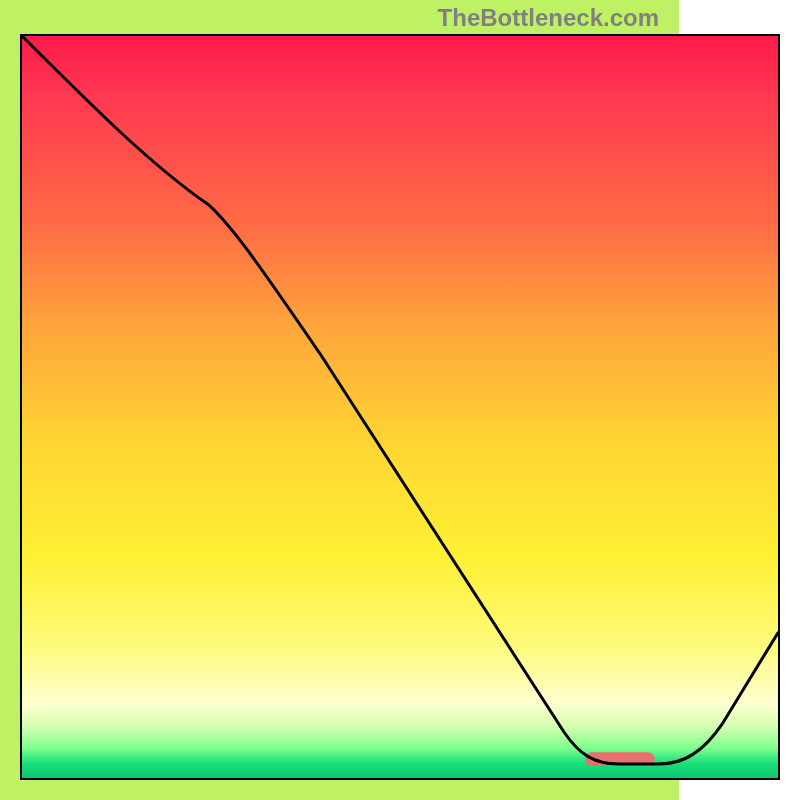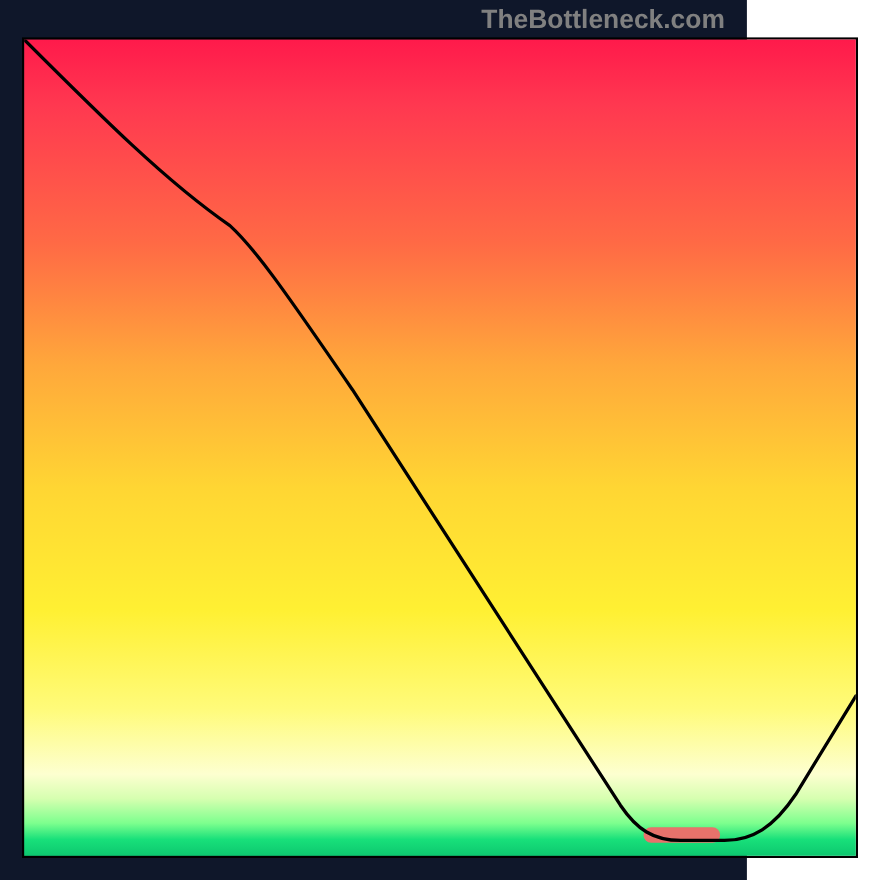--- a/index.html
+++ b/index.html
@@ -1,21 +1,21 @@
 <!DOCTYPE html>
 <html><head>
 <meta charset="utf-8">
 <style>
   * { margin: 0; padding: 0; box-sizing: border-box; }
   html, body { width: 800px; height: 800px; overflow: hidden; background: #fff; }
   .container {
     position: relative;
     width: 679px;
     height: 800px;
-    background: #0f172a;
+    background: #bef264;
     text-align: center;
   }
   .watermark {
     position: absolute;
     top: 4px;
     right: 20px;
     font-family: Arial, Helvetica, sans-serif;
     font-size: 24px;
     font-weight: bold;
     color: #808080;

